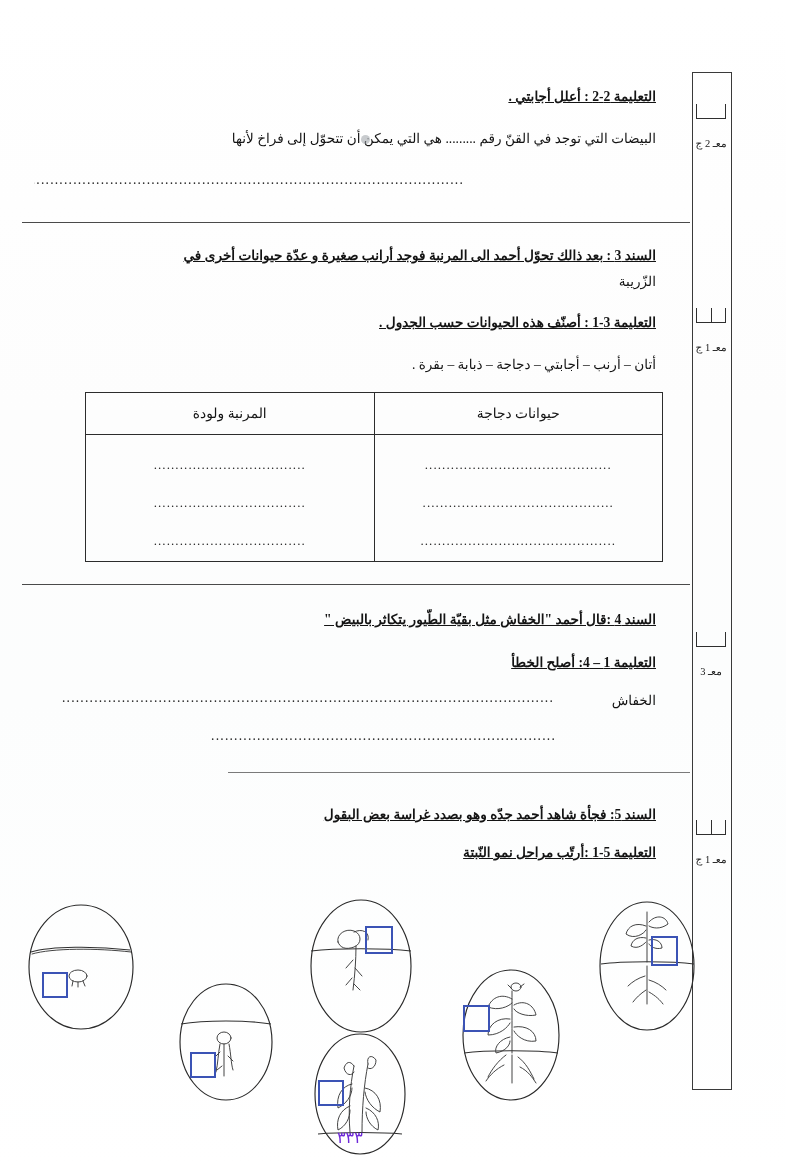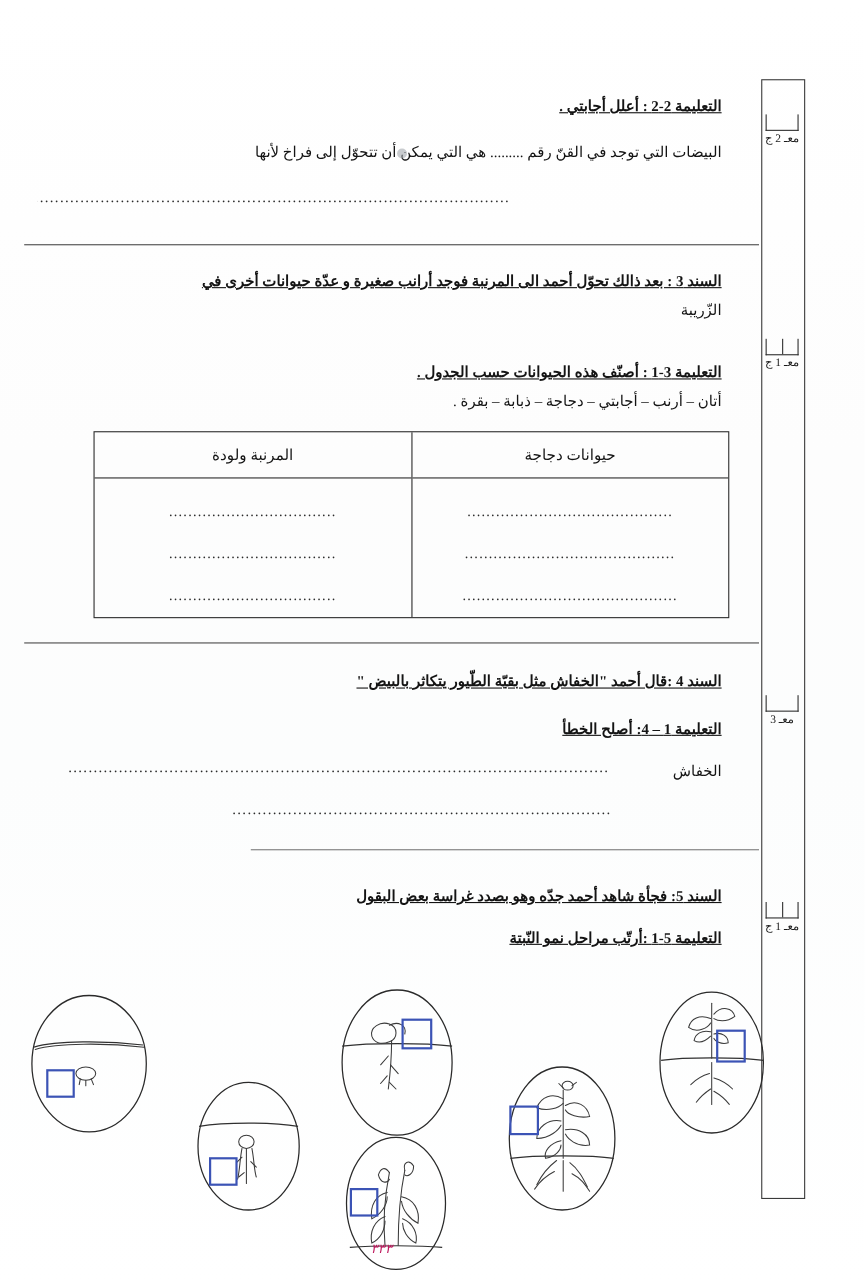--- a/index.html
+++ b/index.html
@@ -47,21 +47,21 @@
   .mark-cell.split:after{
     content:"";position:absolute;left:50%;top:0;bottom:0;
     width:1.4px;background:#2f2f2f;
   }
   .mark-label{
     text-align:center;
     font-size:10.5px;
     line-height:13px;
     letter-spacing:0px;
     white-space:nowrap;
-    margin-top:1px;
+    margin-top:18px;
     color:#1a1a1a;
   }
 
   
   .rule{
     position:absolute;
     height:0;
     border-top:1.2px solid #4a4a4a;
   }
   .rule.soft{border-top:1px solid #7a7a7a;}
@@ -126,23 +126,22 @@
     position:absolute;
     border:2.2px solid #3b53b5;
     background:transparent;
   }
   svg{display:block;overflow:visible;}
   .ink{fill:none;stroke:#2a2a2a;stroke-width:1.15;stroke-linecap:round;stroke-linejoin:round;}
   .ink-l{fill:none;stroke:#3a3a3a;stroke-width:0.95;stroke-linecap:round;}
   .soil{fill:none;stroke:#303030;stroke-width:1.1;}
   .page-num{
     position:absolute;left:337px;top:1128px;
-    font-size:12px;color:#be185d;letter-spacing:1px;
+    font-size:16px;color:#6d28d9;letter-spacing:1px;
     font-family:"Liberation Serif",serif;
-    font-style:italic;
   }
   .smudge{
     position:absolute;border-radius:50%;
     background:#9aa0a6;opacity:.55;
   }
 </style>
 </head>
 <body>
 
 <div class="scan-tint"></div>
@@ -181,21 +180,21 @@
 
   <div class="dots" style="left:34px;top:172px;width:430px;">................................................................................................</div>
 
   <div class="smudge" style="left:361px;top:135px;width:9px;height:9px;"></div>
 
   <div class="txt b" style="left:38px;top:243px;width:618px;white-space:normal;text-align:right;">
     <span>السند 3 : بعد ذالك تحوّل أحمد الى المرنبة فوجد أرانب صغيرة و عدّة حيوانات أخرى في</span>
   </div>
   <div class="txt" style="left:38px;top:269px;width:618px;">الزّريبة</div>
 
-  <div class="txt b" style="left:190px;top:326px;width:466px;">التعليمة 3-1 : أصنّف هذه الحيوانات حسب الجدول .</div>
+  <div class="txt b" style="left:190px;top:310px;width:466px;">التعليمة 3-1 : أصنّف هذه الحيوانات حسب الجدول .</div>
 
   <div class="txt" style="left:230px;top:352px;width:426px;">أتان – أرنب – أجابتي – دجاجة – ذبابة – بقرة .</div>
 
   <div class="tbl">
     <div class="tcol left">
       <div class="thead">حيوانات دجاجة</div>
       <div class="tbody">
         <div class="tline" style="top:22px;">...........................................</div>
         <div class="tline" style="top:60px;">............................................</div>
         <div class="tline" style="top:98px;">.............................................</div>

